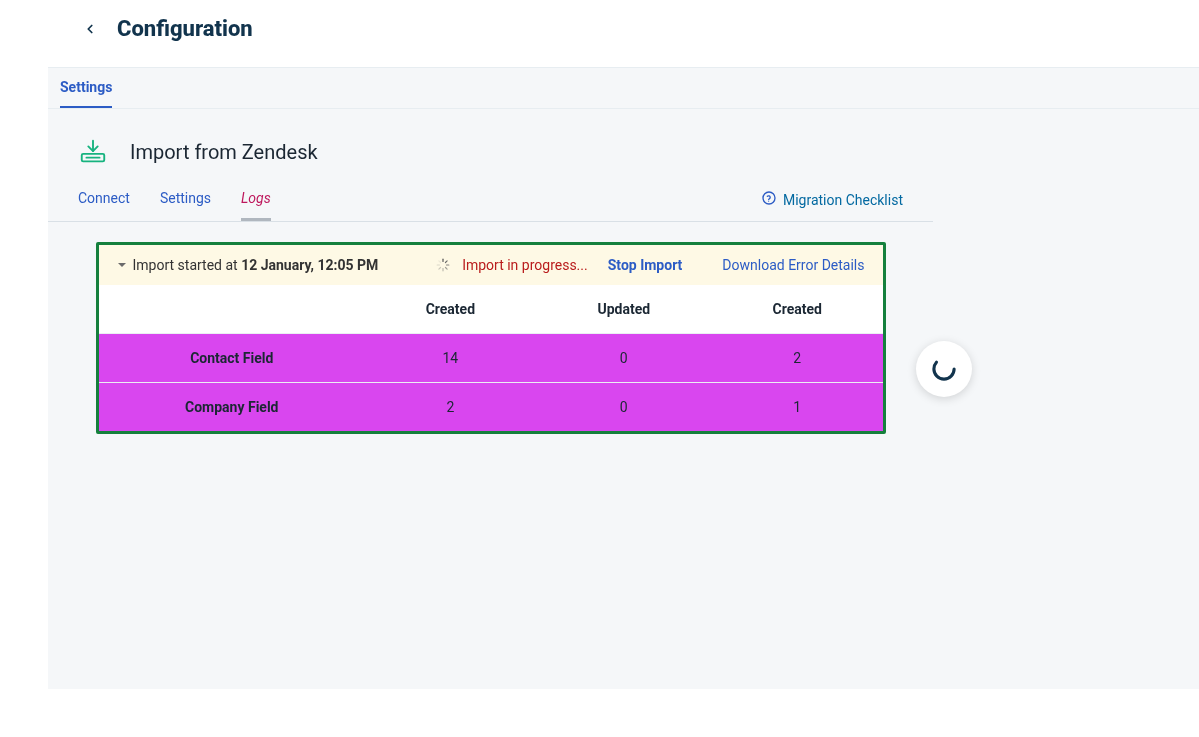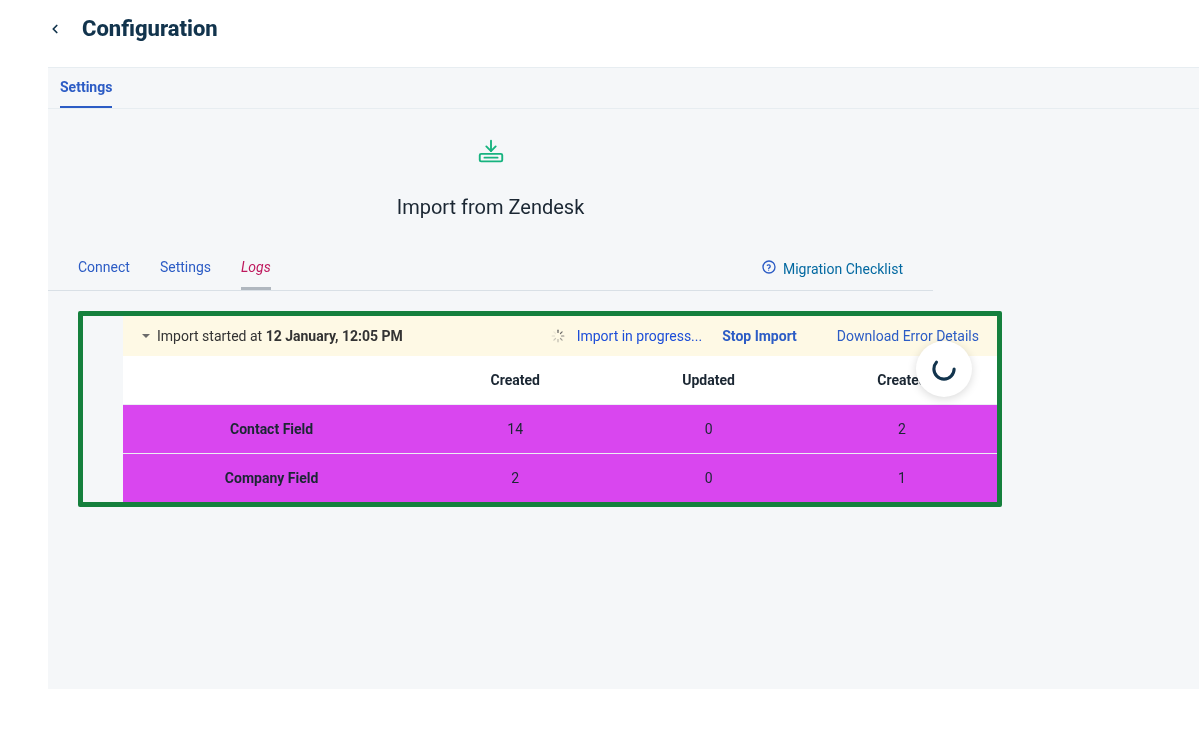--- a/index.html
+++ b/index.html
@@ -7,20 +7,21 @@
       font-family: -apple-system, BlinkMacSystemFont, "Segoe UI", Roboto, Helvetica, Arial, sans-serif;
       background: #fff;
       color: #1b1f26;
       width: 1199px;
     }
     .header {
       display: flex;
       align-items: center;
       padding: 16px 48px 26px 48px;
       gap: 20px;
+      margin-left: 35px;
     }
     .back-btn {
       cursor: pointer;
       display: inline-flex;
       align-items: center;
     }
     .page-title {
       font-size: 22px;
       font-weight: 800;
       color: #12344d;
@@ -50,23 +51,22 @@
       position: relative;
     }
     .panel {
       background: #f5f7f9;
       padding: 28px 30px 0 30px;
       width: 885px;
     }
     .panel-heading {
       display: flex;
       align-items: center;
-      gap: 28px;
-      margin-bottom: 32px;
-      flex-direction: column;
+      gap: 22px;
+      margin-bottom: 15px;
     }
     .import-icon svg { display: block; }
     .panel-title {
       font-size: 20px;
       font-weight: 400;
       color: #1b2733;
     }
     .sub-tabs-row {
       display: flex;
       justify-content: space-between;
@@ -97,45 +97,44 @@
       gap: 6px;
       color: #0369a1;
       font-size: 14px;
       cursor: pointer;
       padding-bottom: 4px;
     }
     .log-wrapper {
       padding: 20px 0;
     }
     .log-card {
-      width: 924px;
+      width: 790px;
       margin: 0 auto;
       border-radius: 2px;
       overflow: hidden;
-      border: 5px solid #15803d;
-      padding-left: 40px;
+      border: 3px solid #15803d;
     }
     .status-bar {
       background: #fef9e5;
       display: flex;
       align-items: center;
       padding: 12px 18px;
       font-size: 14px;
       gap: 6px;
     }
     .caret-down {
       cursor: pointer;
       display:inline-flex;
     }
     .status-text { color: #333; }
     .status-text strong { font-weight: 700; }
     .spacer { flex: 1; }
     .spinner-inline { display:inline-flex; align-items: center; margin-right: 6px;}
     .spinner-inline svg { animation: spin 1.5s linear infinite; }
-    .progress-text { color: #1d4ed8; margin-right: 14px; }
+    .progress-text { color: #b91c1c; margin-right: 14px; }
     .stop-link { color: #2c5cc5; font-weight: 700; cursor: pointer; margin-right: 34px; }
     .download-link { color: #2c5cc5; cursor: pointer; }
     table.log-table {
       width: 100%;
       border-collapse: collapse;
       background: #d946ef;
     }
     table.log-table th, table.log-table td {
       padding: 16px 24px;
       text-align: left;

